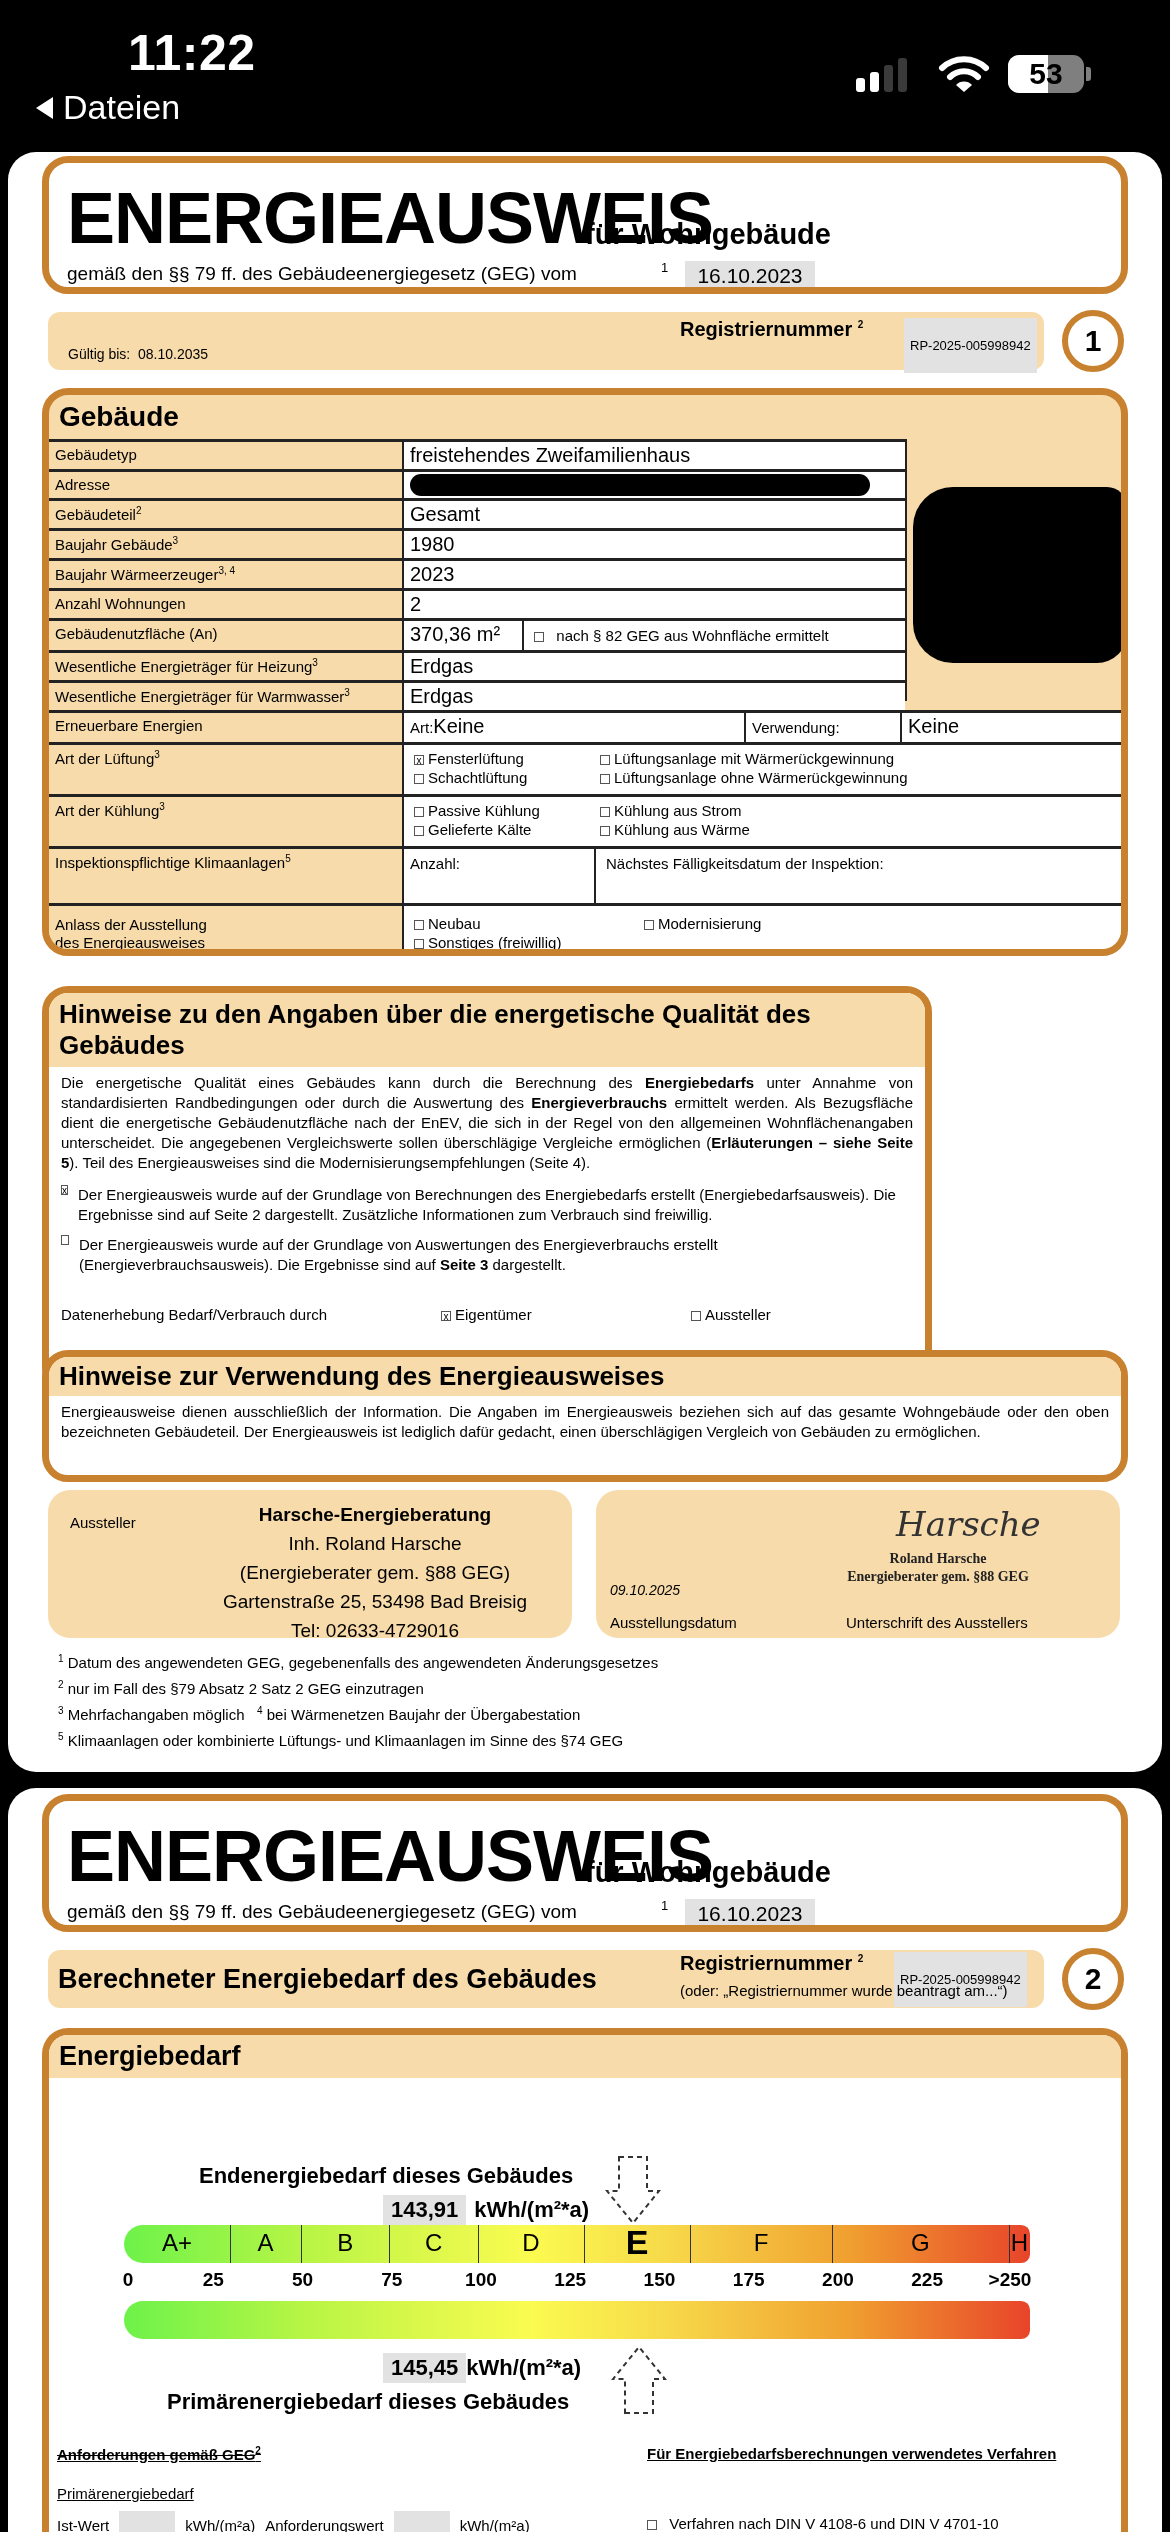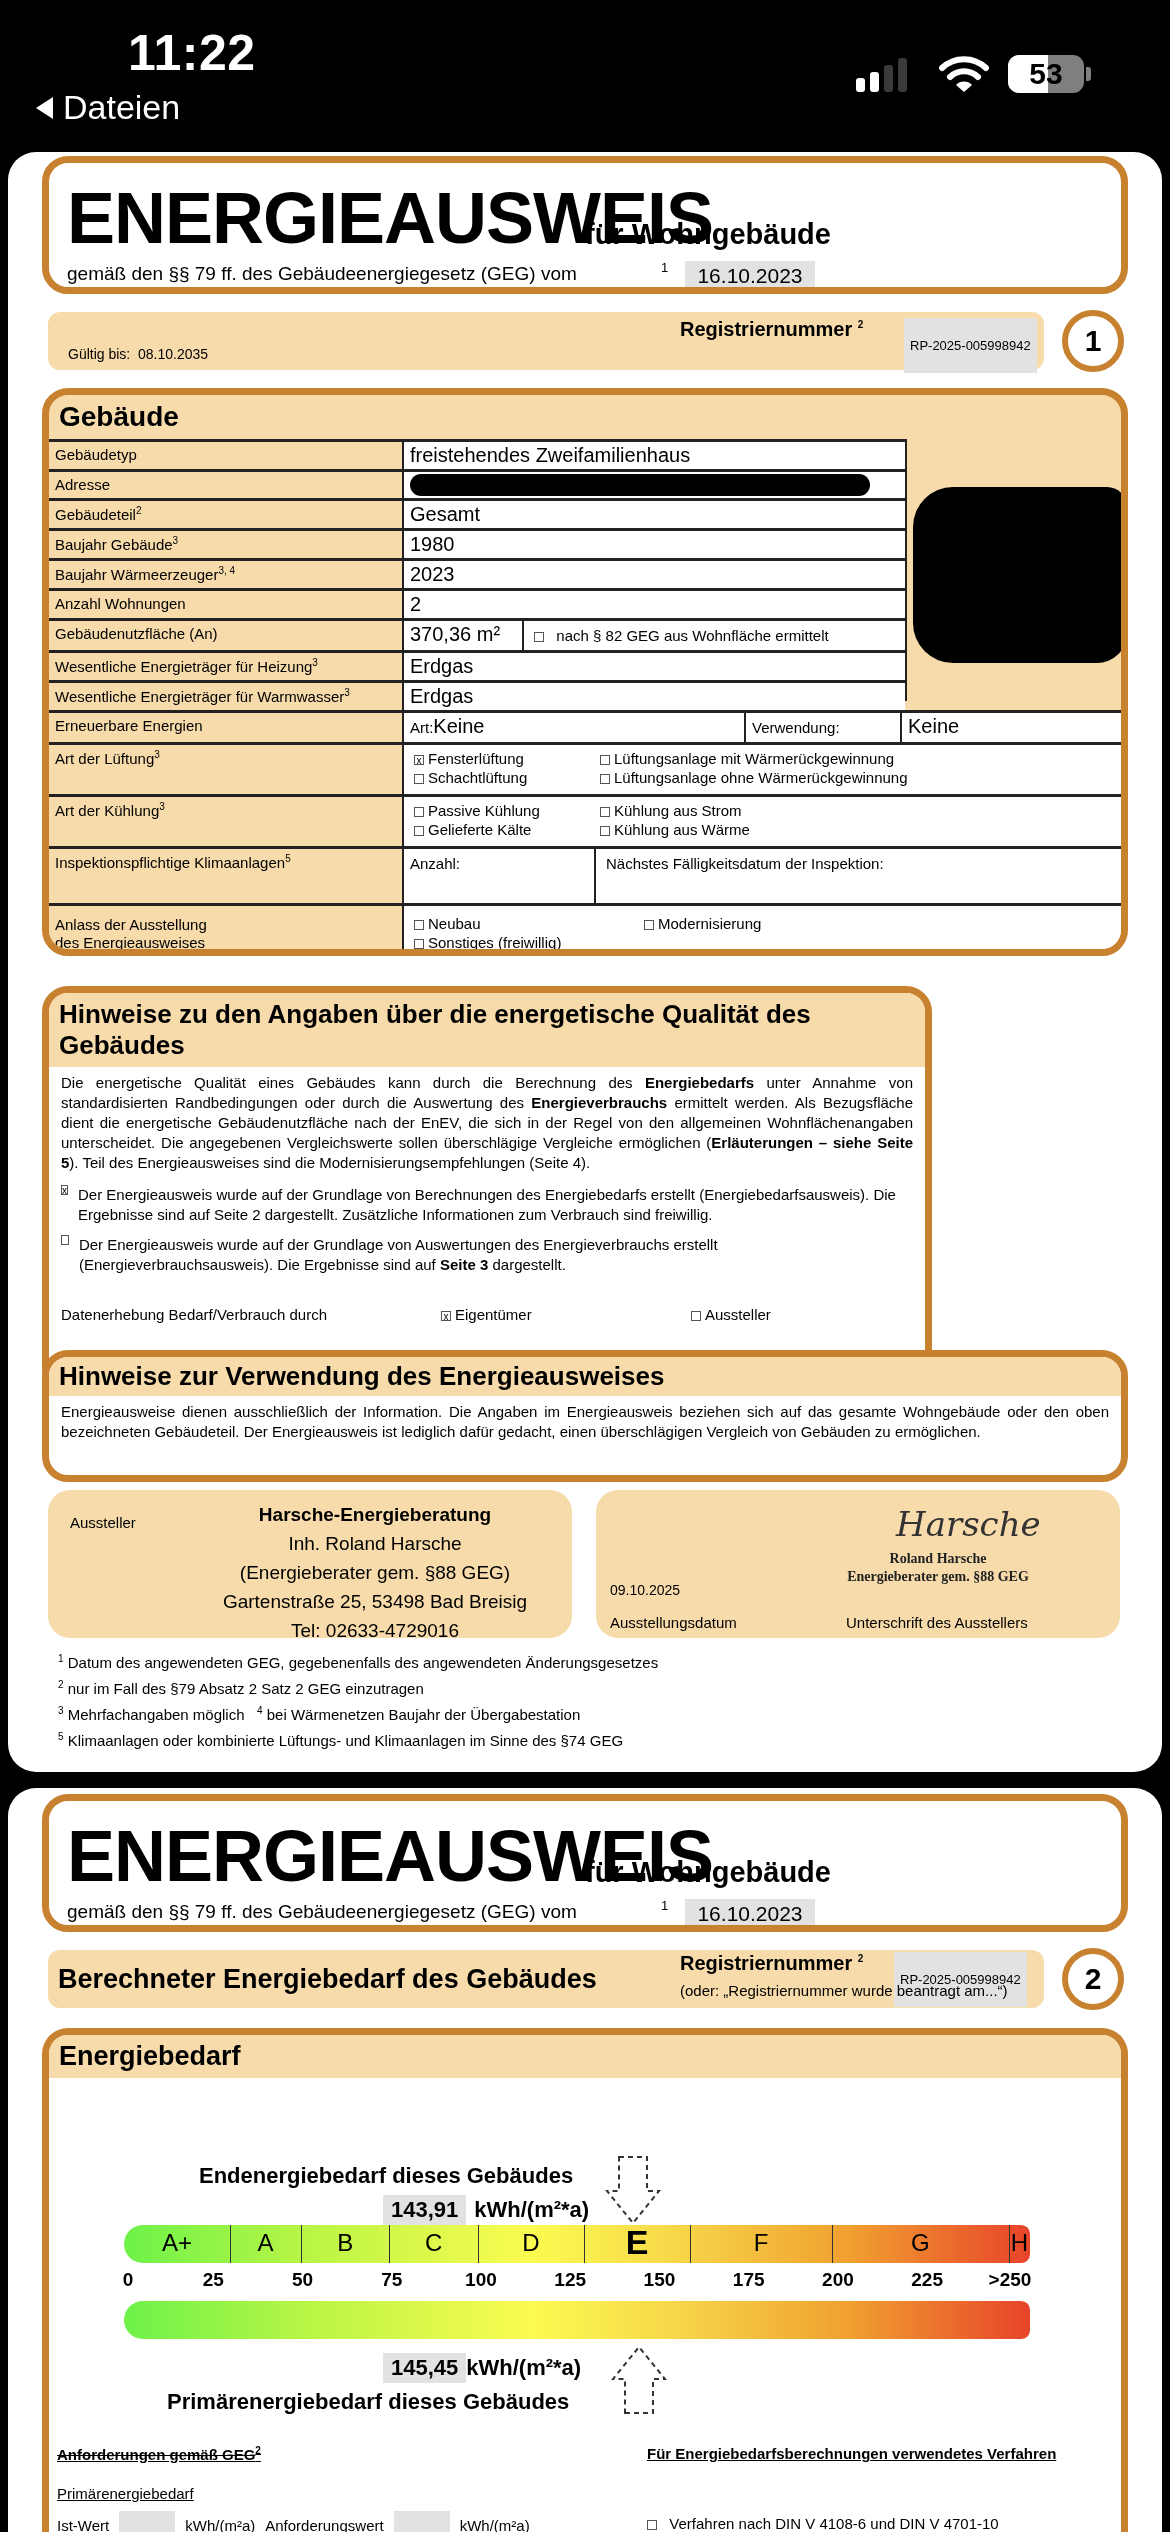--- a/index.html
+++ b/index.html
@@ -239,21 +239,21 @@
     <div style="position:absolute; left:22px; top:24px; font-size:15px;">Aussteller</div>
     <div style="position:absolute; left:130px; right:0; top:10px; text-align:center; font-size:19px; line-height:29px;">
       <div style="font-weight:700;">Harsche-Energieberatung</div>
       <div>Inh. Roland Harsche</div>
       <div>(Energieberater gem. §88 GEG)</div>
       <div>Gartenstraße 25, 53498 Bad Breisig</div>
       <div>Tel: 02633-4729016</div>
     </div>
   </div>
   <div class="aus beige" style="left:588px; top:1338px; width:524px; height:148px;">
-    <div style="position:absolute; left:14px; top:92px; font-size:14px;">09.10.2025</div>
+    <div style="position:absolute; left:14px; top:92px; font-size:14px;font-style:italic;">09.10.2025</div>
     <div style="position:absolute; left:14px; top:124px; font-size:15px;">Ausstellungsdatum</div>
     <div style="position:absolute; left:300px; top:14px; font-family:'DejaVu Serif', serif; font-style:italic; font-size:34px; color:#333;">Harsche</div>
     <div style="position:absolute; left:232px; top:60px; width:220px; text-align:center; font-family:'Liberation Serif', serif; font-weight:700; font-size:14px; line-height:18px; color:#222;">
       <div>Roland Harsche</div>
       <div>Energieberater gem. §88 GEG</div>
     </div>
     <div style="position:absolute; left:250px; top:124px; font-size:15px;">Unterschrift des Ausstellers</div>
   </div>
 
   <div class="foot" style="top:1496px;">

